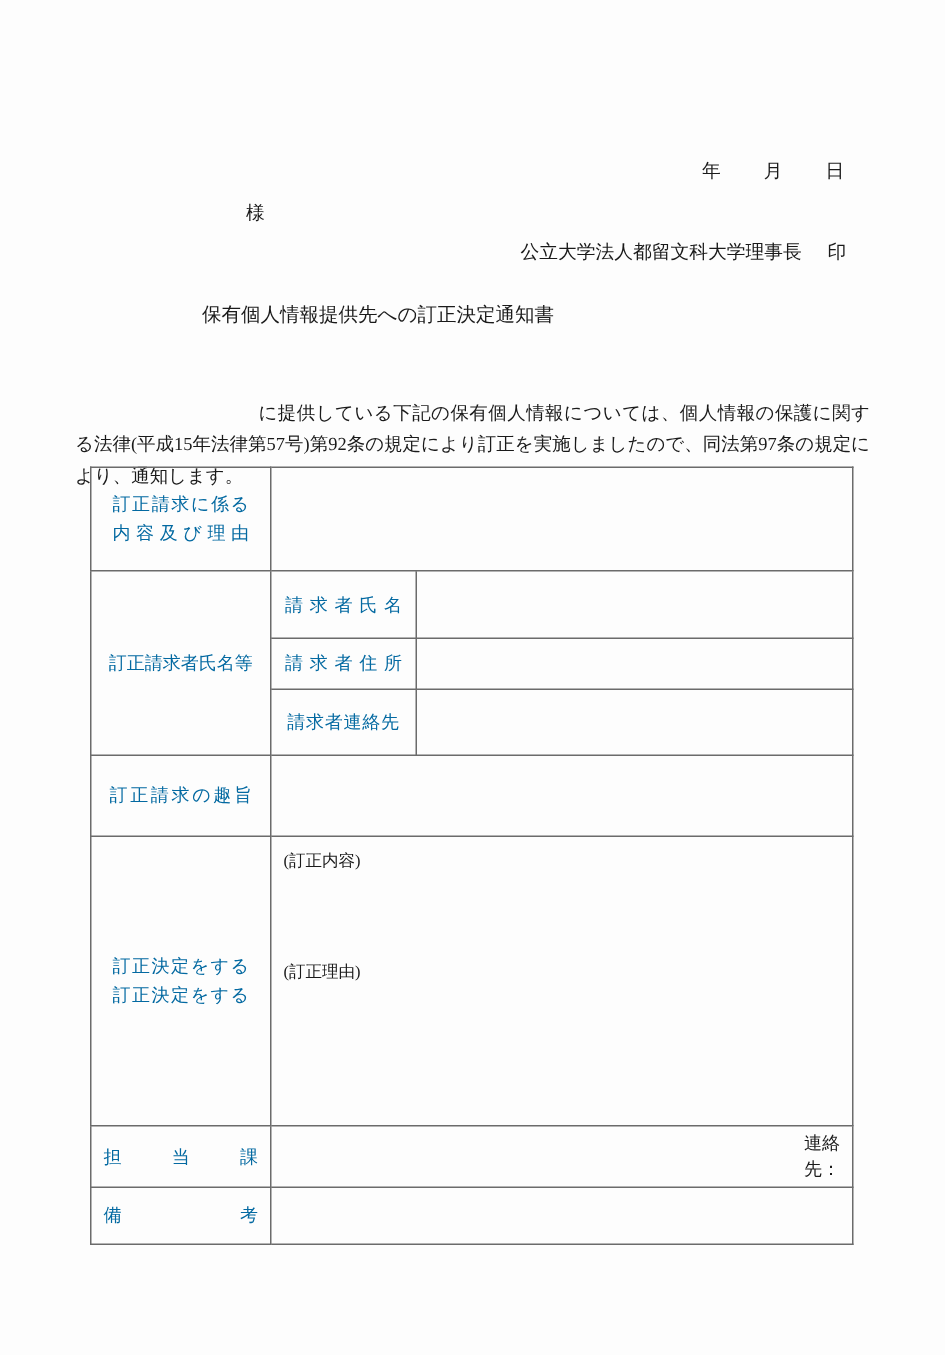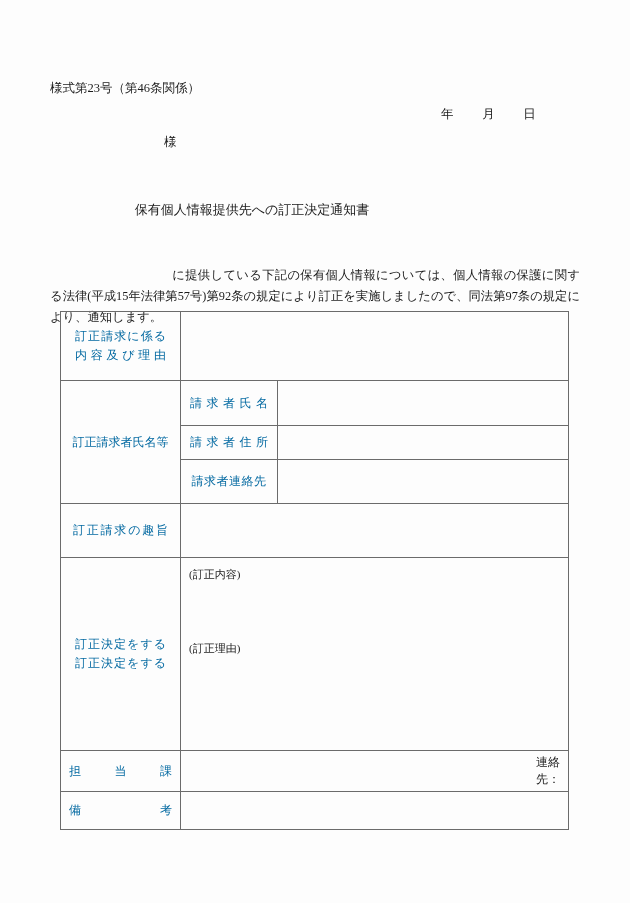--- a/index.html
+++ b/index.html
@@ -23,21 +23,21 @@
   
   .form-no {
     position: absolute;
     left: 50px;
     top: 80px;
     font-size: 12.5px;
     white-space: nowrap;
   }
   .date-line {
     position: absolute;
-    left: 441px;
+    left: 468px;
     top: 106px;
     font-size: 12.5px;
     white-space: nowrap;
   }
   .date-line span.slot {
     display: inline-block;
     width: 38px;
   }
   .addressee {
     position: absolute;
@@ -145,30 +145,33 @@
   }
   .blank-cell {
     background: transparent;
   }
 </style>
 </head>
 <body>
 
 <div id="page">
 
-  <div class="form-no">様式第23号（第46条関係）</div>
 
   <div class="date-line">
     <span class="slot">年</span>
     <span class="slot">月</span>
     <span>日</span>
   </div>
 
   <div class="addressee">様</div>
 
+  <div class="issuer">
+    <span>公立大学法人都留文科大学理事長</span>
+    <span class="seal">印</span>
+  </div>
 
   <div class="doc-title">保有個人情報提供先への訂正決定通知書</div>
 
   <div class="body-text">
     <span class="indent"></span><span>に提供している下記の保有個人情報については、個人情報の保護に関する</span><span>法律(平成15年法律第57号)第92条の規定により訂正を実施しましたので、同法第97条の規定により、</span><span>通知します。</span>
   </div>
 
   <table class="form-table">
     <colgroup>
       <col style="width:120px">

